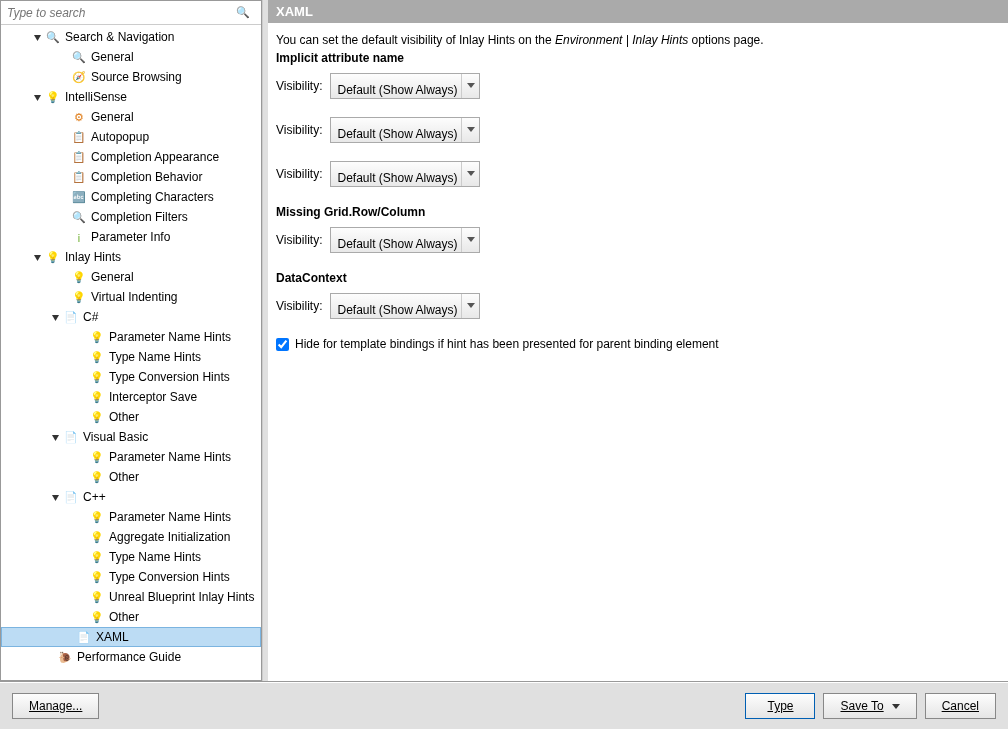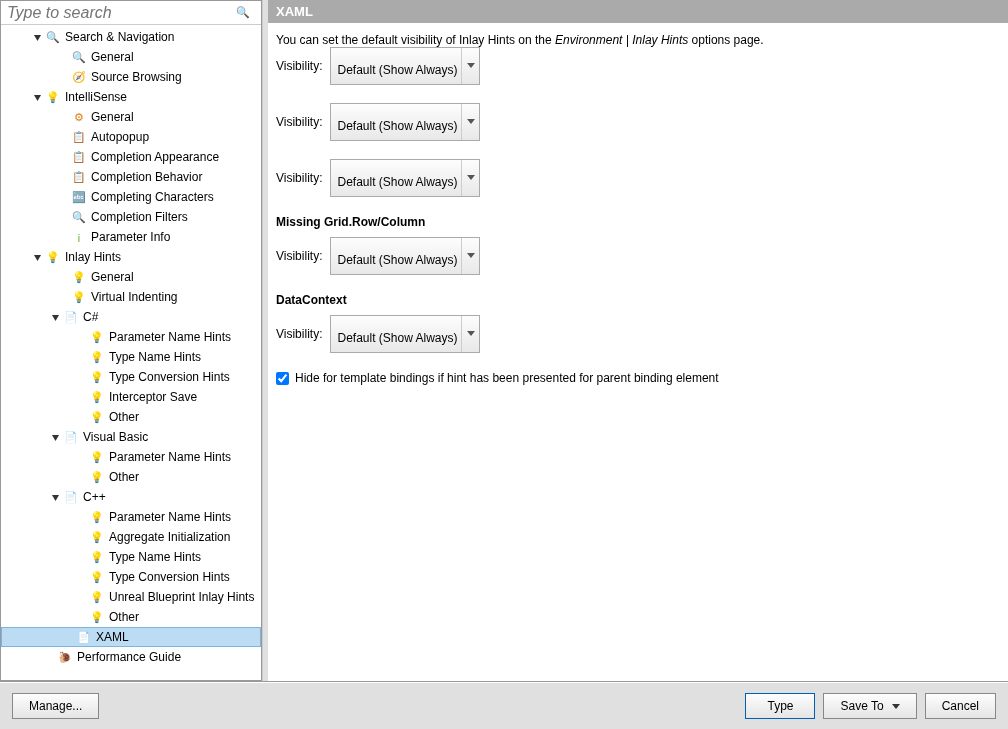--- a/index.html
+++ b/index.html
@@ -32,21 +32,21 @@
   display: flex;
   align-items: center;
   border-bottom: 1px solid #ccc;
   padding: 3px 6px;
   height: 24px;
 }
 .search-box input {
   flex: 1;
   border: none;
   outline: none;
-  font-size: 16px;
+  font-size: 12px;
   color: #14532d;
   font-style: italic;
   background: transparent;
 }
 .tree {
   flex: 1;
   overflow-y: auto;
   padding: 2px 0;
 }
 .tree-row {
@@ -118,21 +118,21 @@
   margin-bottom: 18px;
   gap: 8px;
 }
 .setting-row label { font-size: 12px; }
 .dropdown {
   position: relative;
   display: inline-flex;
   align-items: center;
   border: 1px solid #aaa;
   background: linear-gradient(#fdfdfd,#e8e8e8);
-  height: 38px;
+  height: 26px;
   min-width: 150px;
   padding: 8px 20px 0 6px;
   font-size: 12px;
 }
 .dropdown .dd-arrow {
   position: absolute;
   right: 0;
   top: 0;
   bottom: 0;
   width: 18px;
@@ -163,20 +163,21 @@
   border: 1px solid #888;
   background: linear-gradient(#fdfdfd,#e5e5e5);
   padding: 4px 16px;
   font-size: 12px;
   min-width: 70px;
   height: 26px;
   display: inline-flex;
   align-items: center;
   justify-content: center;
   cursor: pointer;
+  text-decoration: underline;
 }
 .btn.primary { border: 1px solid #005fb3; }
 .footer .spacer-flex { flex: 1; }
 .footer .btn { margin-left: 8px; }
 .footer .btn:first-child { margin-left: 0; }
 .btn .caret { margin-left: 8px; }
 
 
 .tree::-webkit-scrollbar { width: 16px; }
 .tree::-webkit-scrollbar-track { background: #f0f0f0; }
@@ -411,20 +412,21 @@
       </div>
   </div>
   <div class="splitter"></div>
   <div class="content">
     <div class="content-header">XAML</div>
     <div class="content-body">
       <div class="intro">
         <span>You can set the default visibility of Inlay Hints on the </span><span class="em">Environment | Inlay Hints</span><span> options page.</span>
       </div>
       <div id="sections">
+          <div class="section-title">Implicit attribute name</div>
           <div class="setting-row">
             <label>Visibility:</label>
             <div class="dropdown">
               <span>Default (Show Always)</span>
               <span class="dd-arrow">
                 <svg width="8" height="6">
                   <path d="M0 0 L8 0 L4 5 Z" fill="#555"></path>
                 </svg>
               </span>
             </div>

